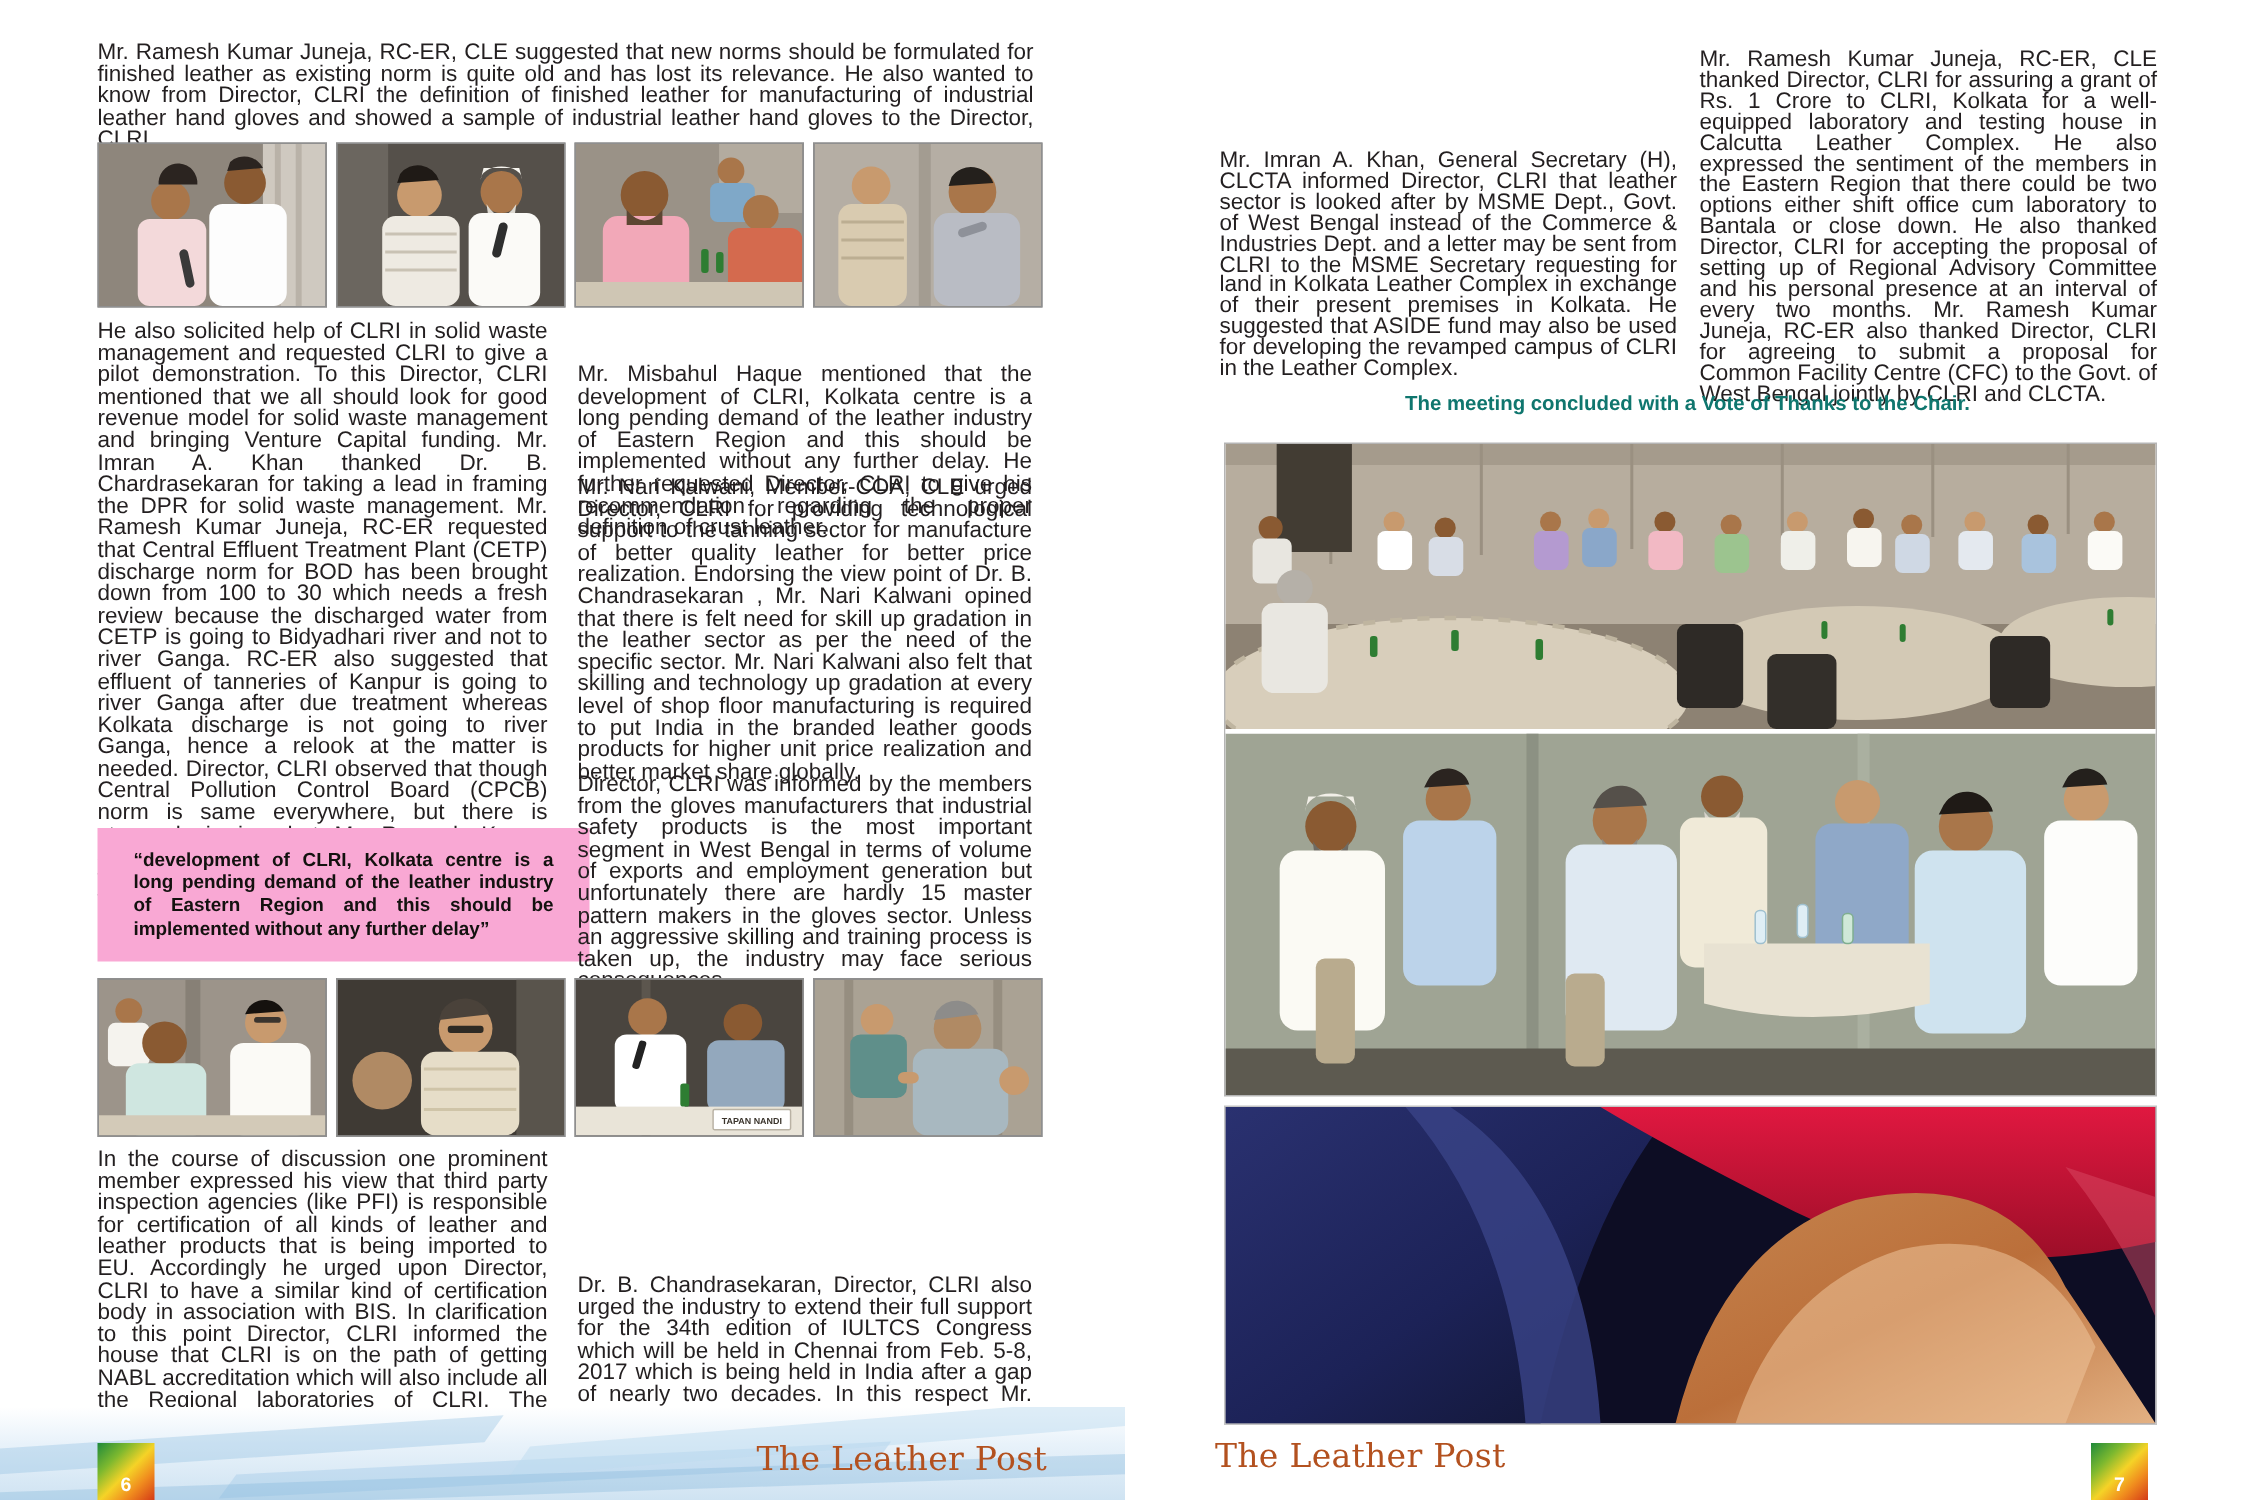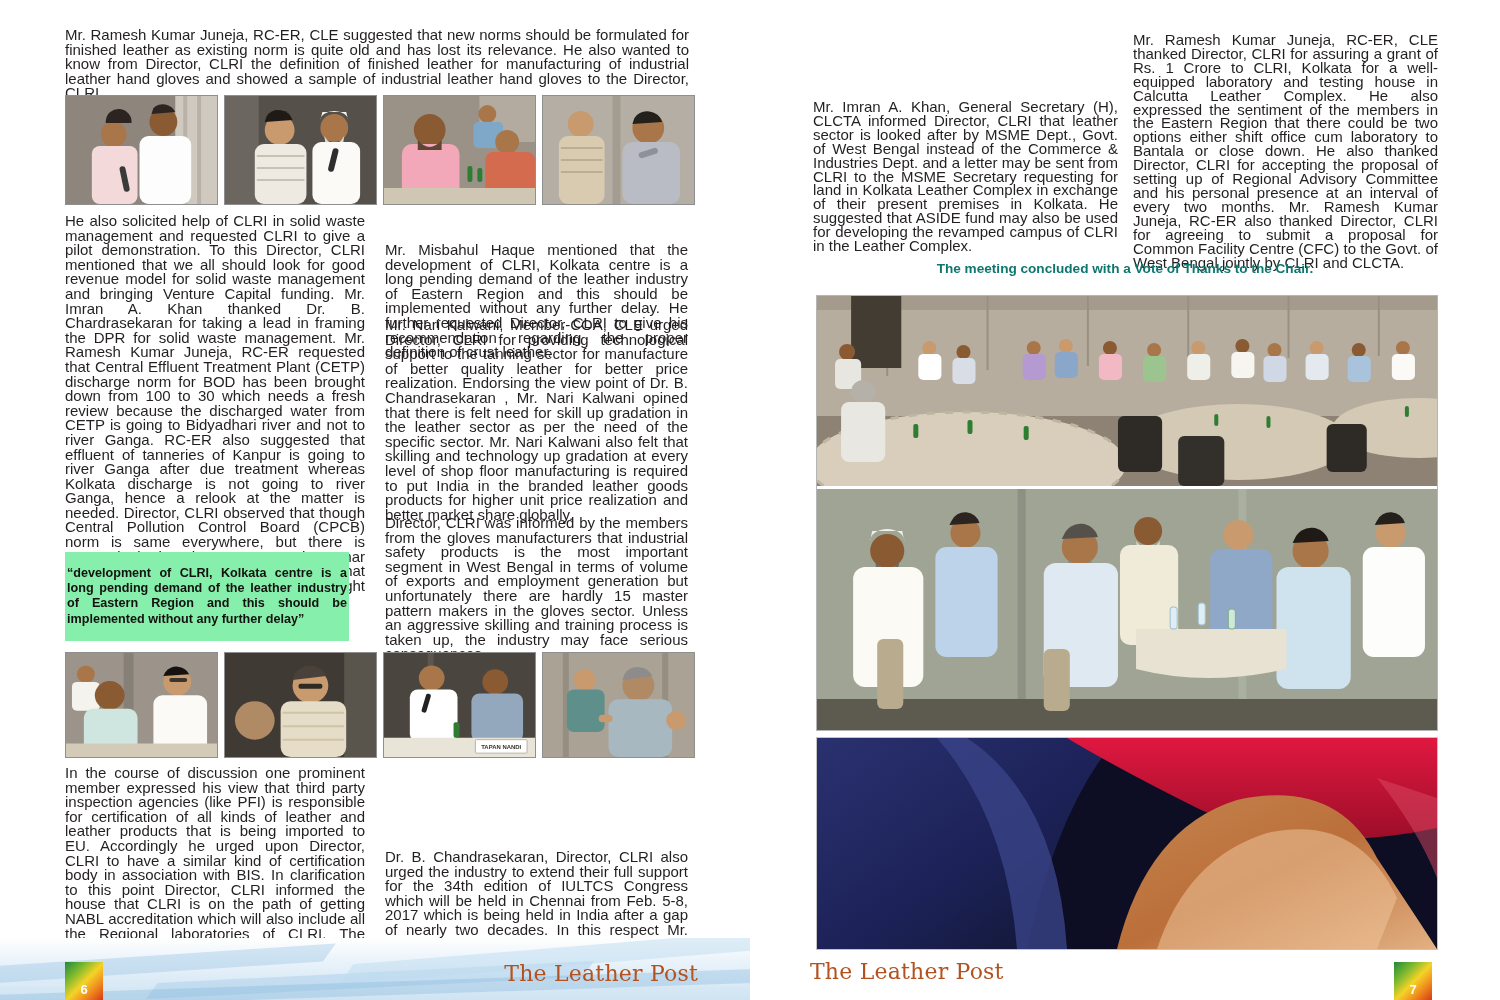--- a/index.html
+++ b/index.html
@@ -17,22 +17,22 @@
   }
   .rp .para{line-height:13.9px;}
 
   
   .strip{position:absolute;left:65px;width:630px;display:flex;gap:6px;}
   .strip figure{margin:0;flex:1 1 0;border:1px solid #8f8f8f;background:#888;overflow:hidden;}
   .strip svg{display:block;width:100%;height:100%;}
 
   
   .quote-box{
-    position:absolute;left:65px;top:552px;width:280px;padding:14px 2px;
-    background:#86efac;font-size:12.6px;line-height:15.2px;font-weight:bold;
+    position:absolute;left:65px;top:552px;width:280px;padding:14px 24px;
+    background:#f9a8d4;font-size:12.6px;line-height:15.2px;font-weight:bold;
     text-align:justify;color:#13110f;
   }
 
   
   .conclusion{
     position:absolute;left:63px;top:261px;width:624px;text-align:center;
     font-size:13.6px;font-weight:bold;color:#0f766e;
   }
 
   

